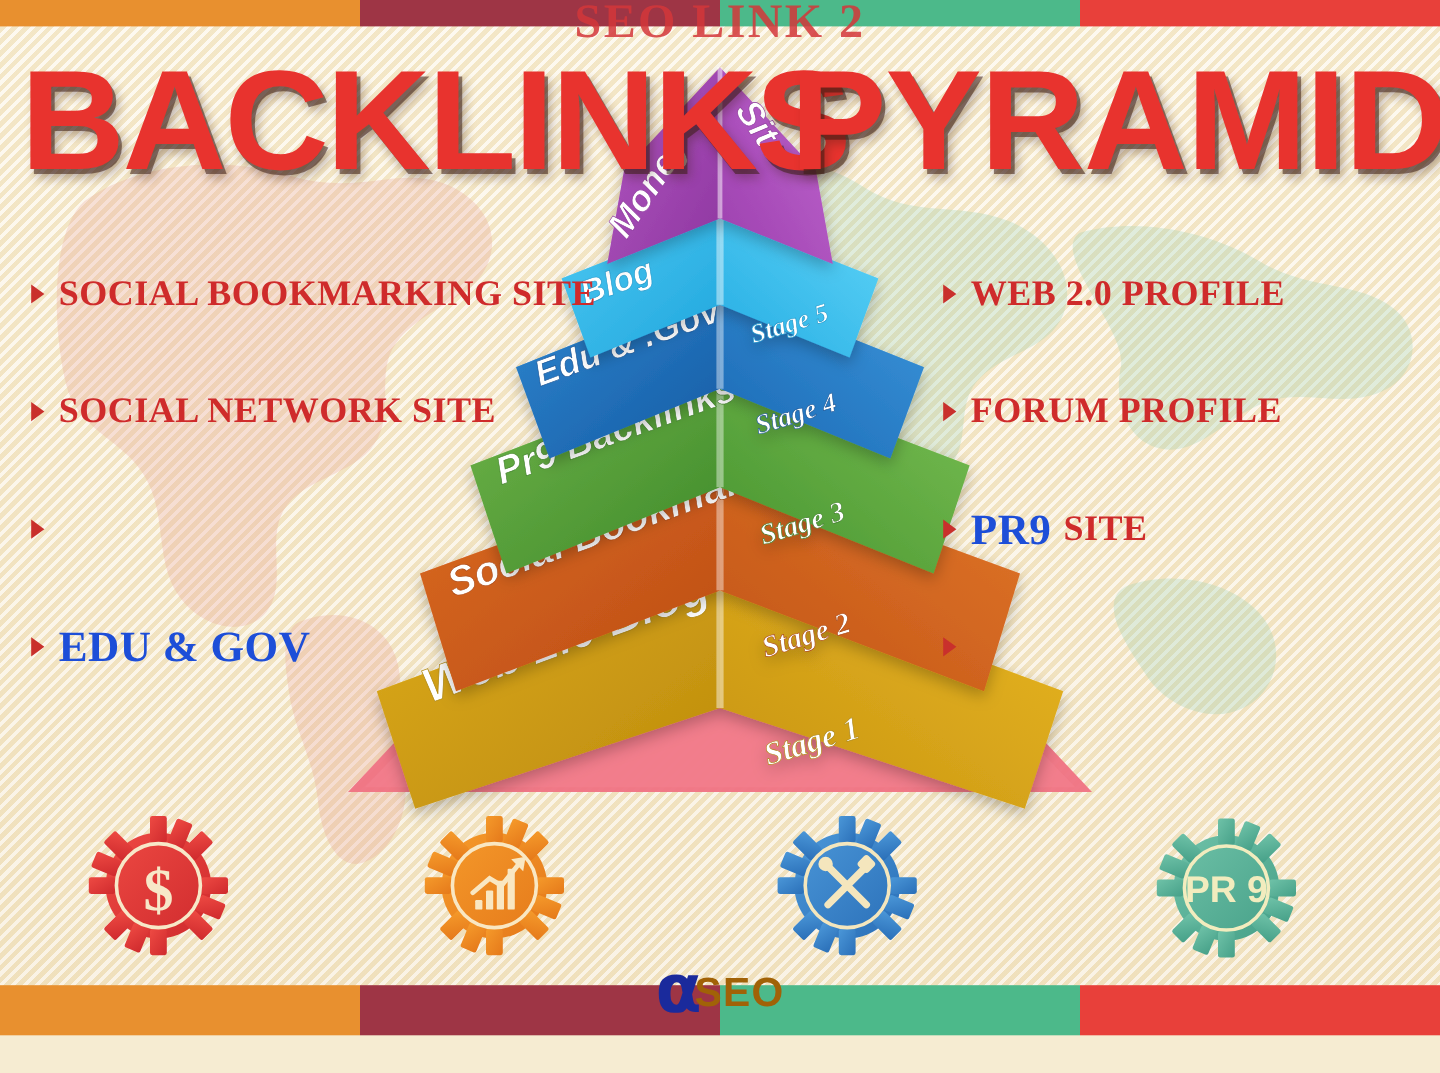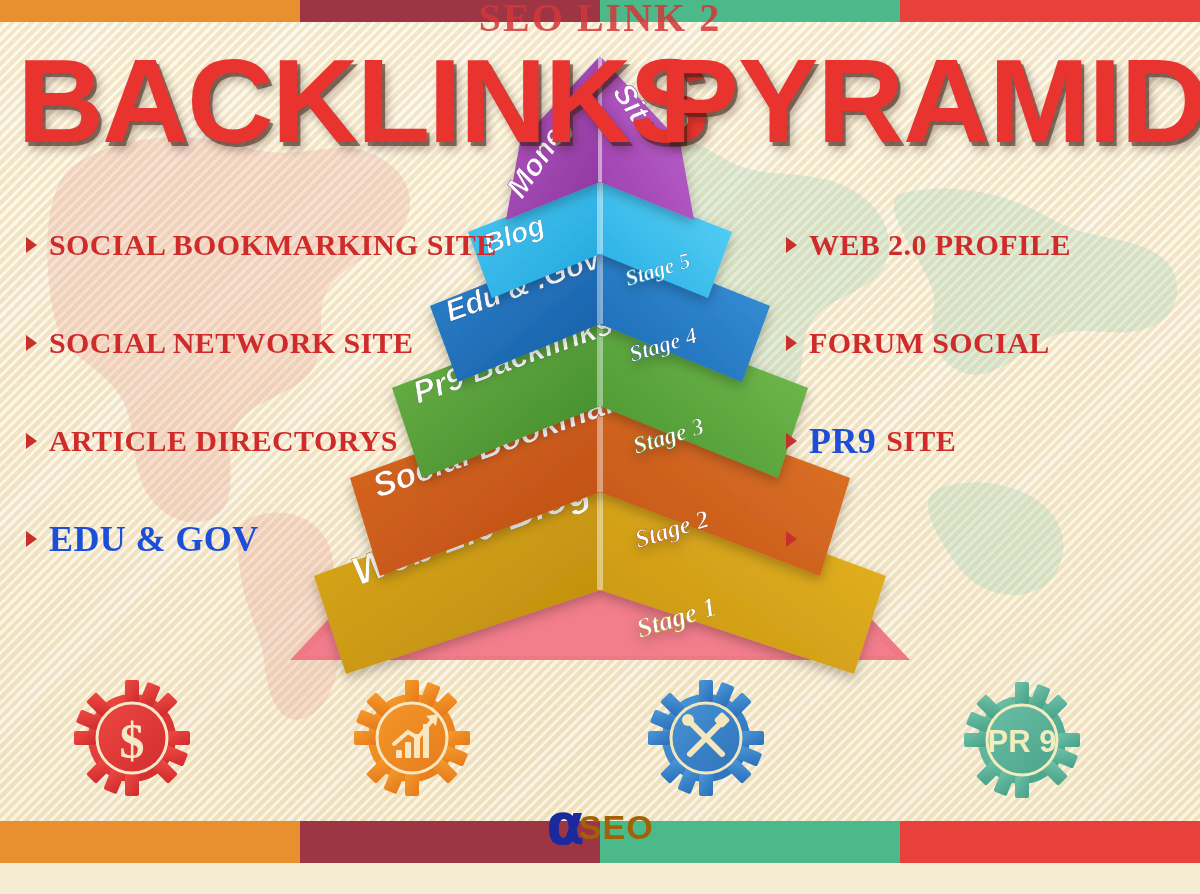--- a/index.html
+++ b/index.html
@@ -321,36 +321,35 @@
     <div class="sideitem">
       <span class="bullet"></span>
       <span class="lbl">SOCIAL BOOKMARKING SITE</span>
     </div>
     <div class="sideitem">
       <span class="bullet"></span>
       <span class="lbl">SOCIAL NETWORK SITE</span>
     </div>
     <div class="sideitem">
       <span class="bullet"></span>
-      <span class="lbl">ARTICLE DIRECTORYS</span>
     </div>
     <div class="sideitem">
       <span class="bullet"></span>
       <span class="lbl lead">EDU &amp; GOV</span>
     </div>
   </div>
 
   <div class="sidelist right">
     <div class="sideitem right-al">
       <span class="bullet"></span>
       <span class="lbl">WEB 2.0 PROFILE</span>
     </div>
     <div class="sideitem right-al">
       <span class="bullet"></span>
-      <span class="lbl">FORUM SOCIAL</span>
+      <span class="lbl">FORUM PROFILE</span>
     </div>
     <div class="sideitem right-al">
       <span class="bullet"></span>
       <span class="lbl lead">PR9</span>
       <span class="lbl">SITE</span>
     </div>
     <div class="sideitem right-al">
       <span class="bullet"></span>
     </div>
   </div>

